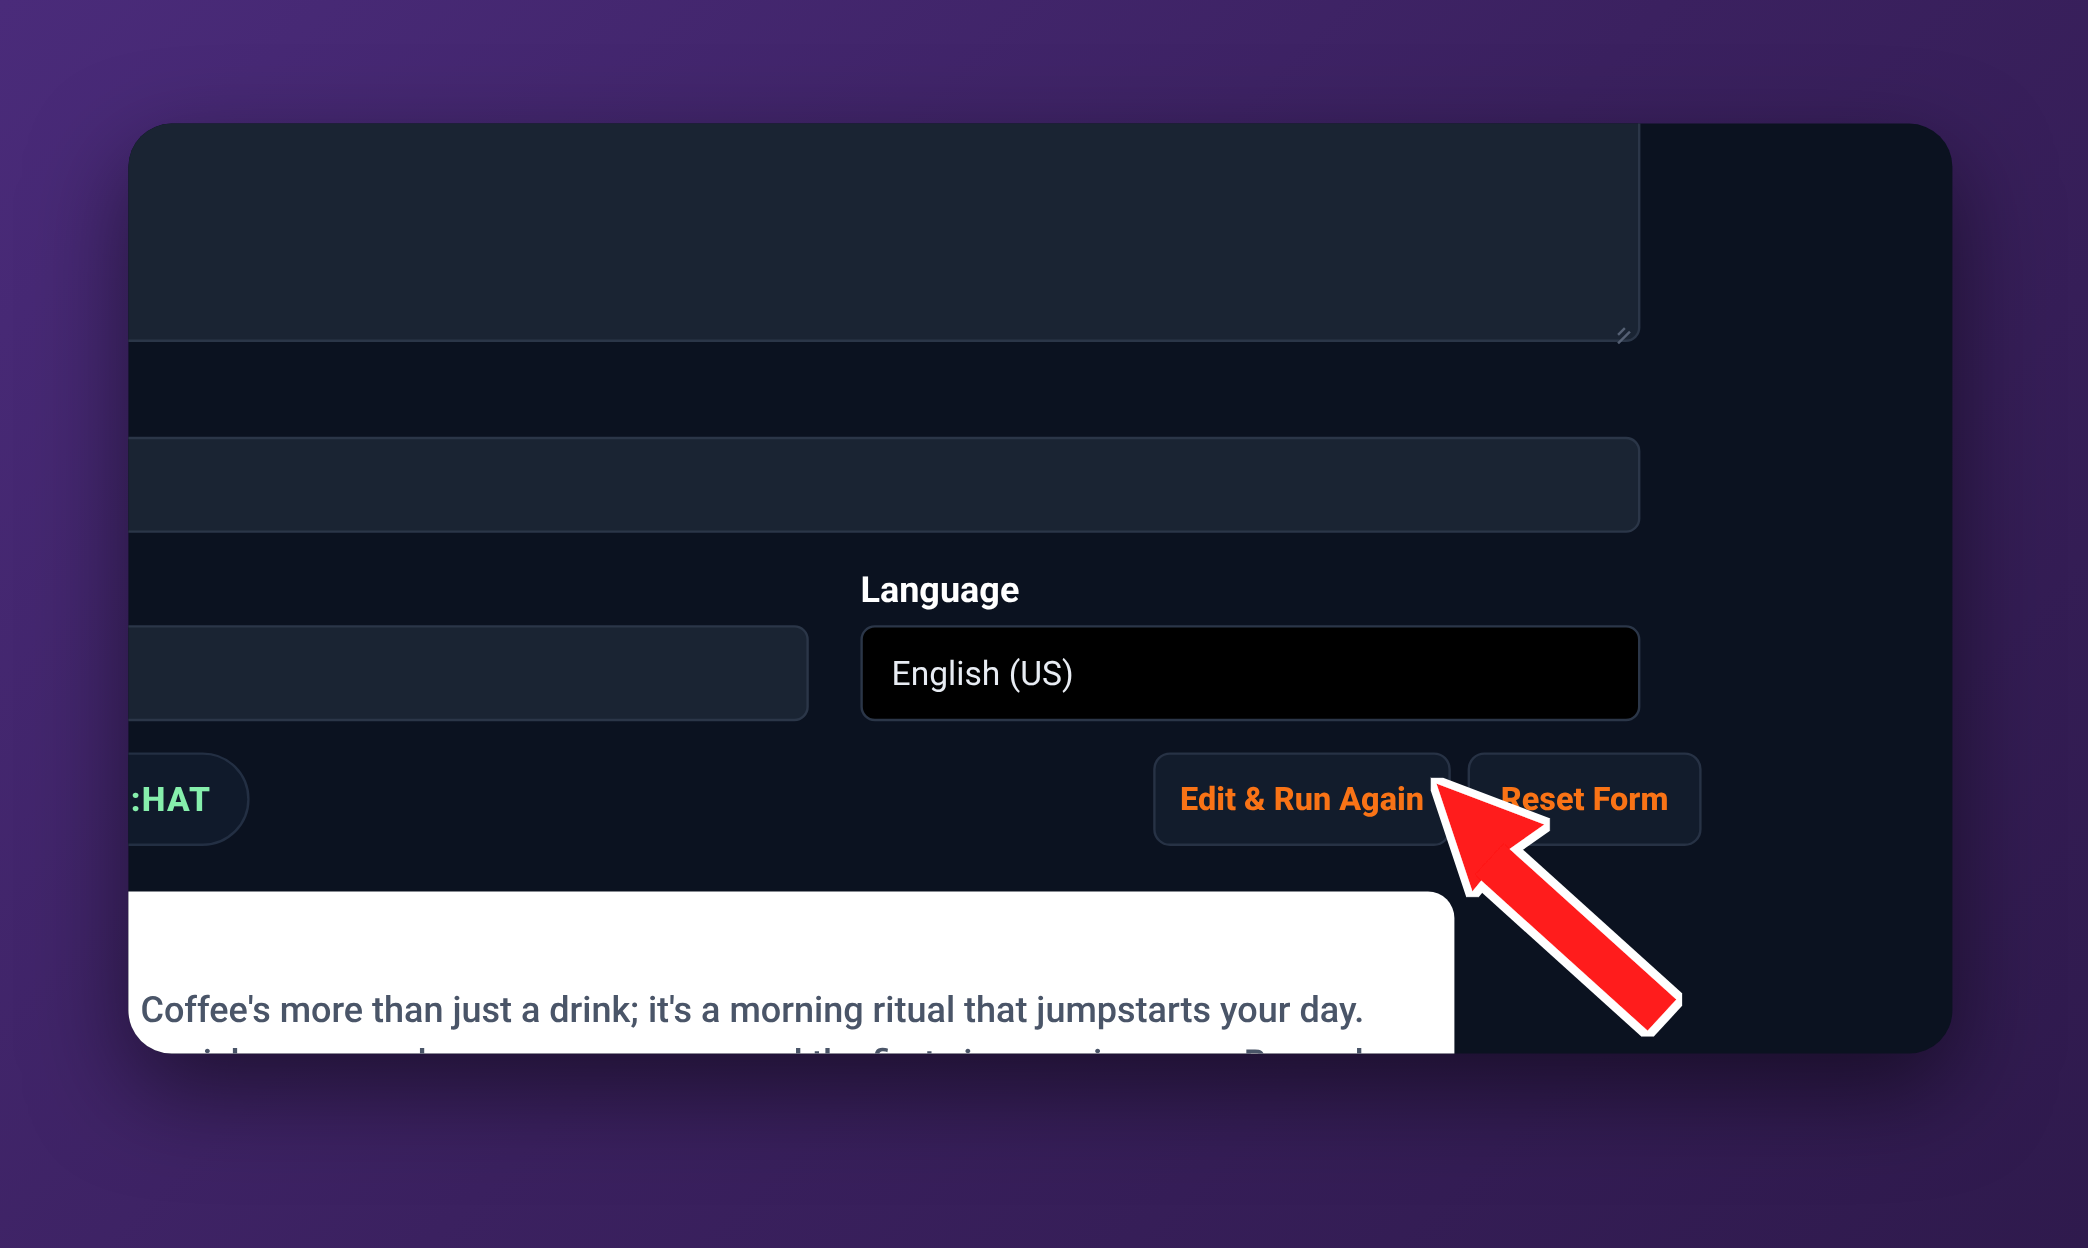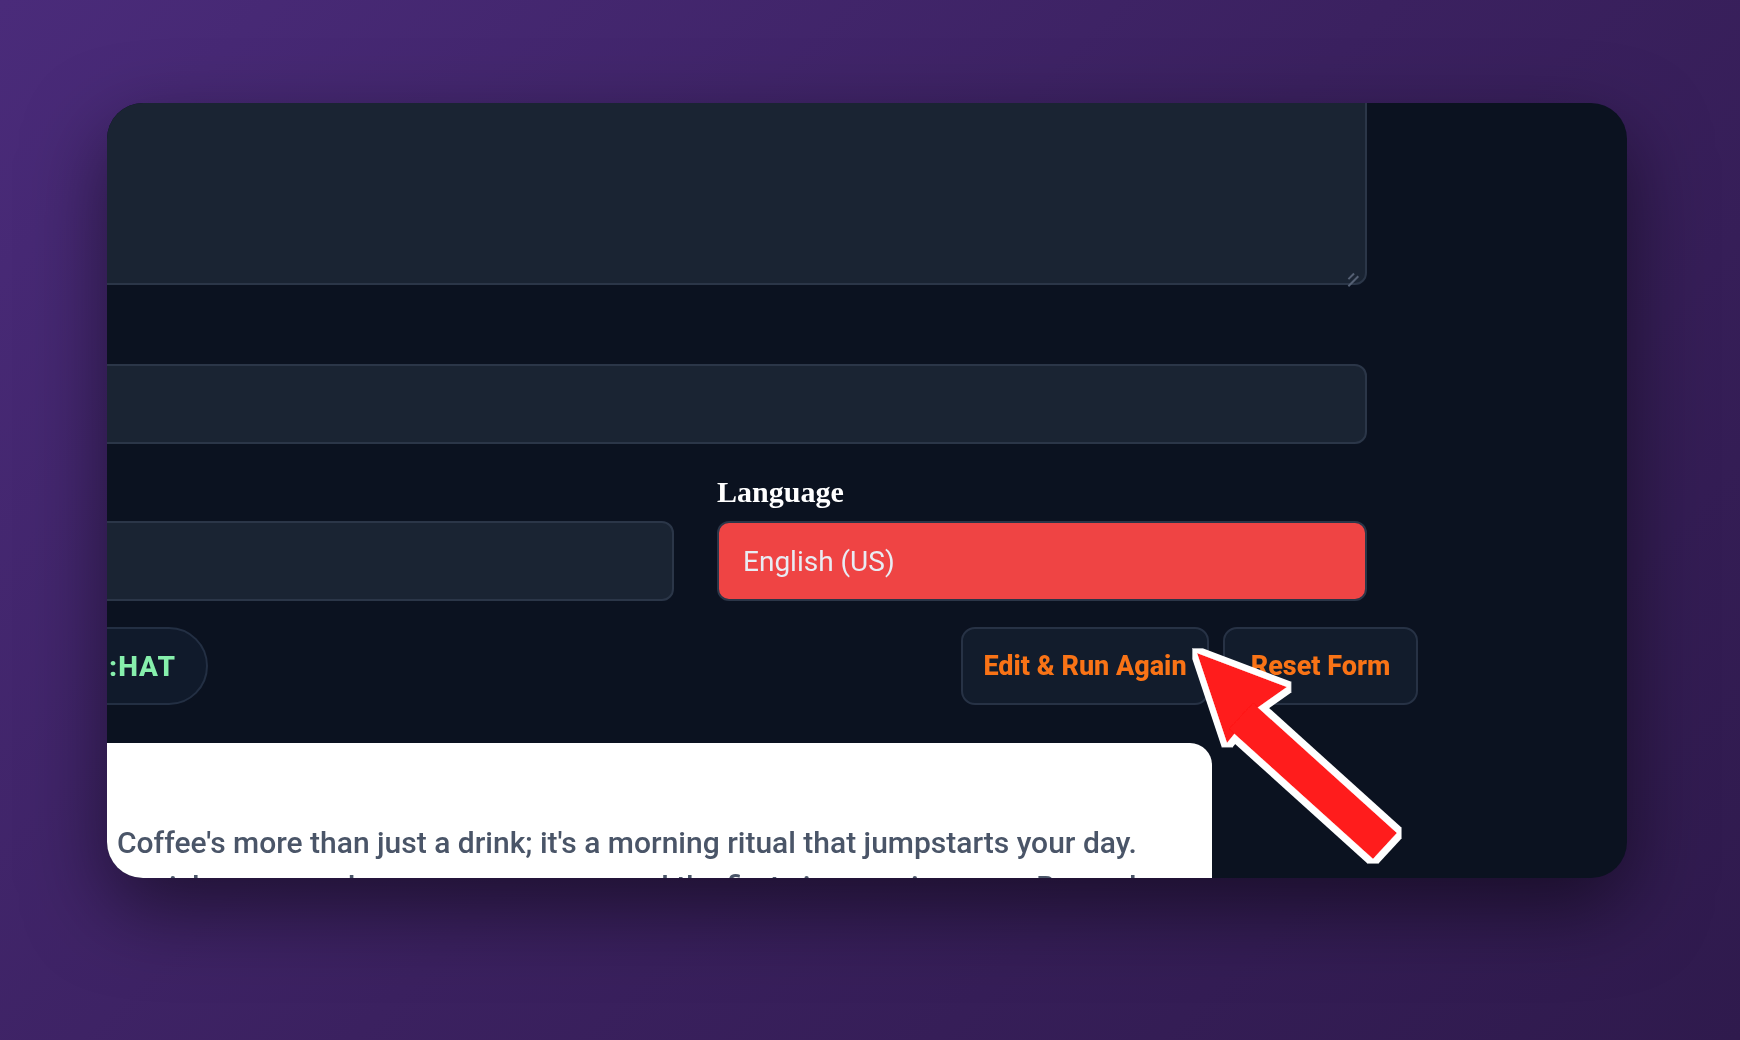--- a/index.html
+++ b/index.html
@@ -94,29 +94,28 @@
     border-radius: 12px;
   }
 
   .right-col-label {
     position: absolute;
     top: 372px;
     left: 610px;
     color: #ffffff;
     font-size: 30px;
     font-weight: 700;
-    font-family: Liberation Serif, serif;
   }
   .right-col-input {
     position: absolute;
     top: 418px;
     left: 610px;
     width: 650px;
     height: 80px;
-    background: #ef4444;
+    background: #000000;
     border: 2px solid #2b3648;
     border-radius: 12px;
     color: #e8ecf3;
     font-size: 28px;
     padding: 22px 24px;
   }
 
   
   .chat-pill {
     position: absolute;

